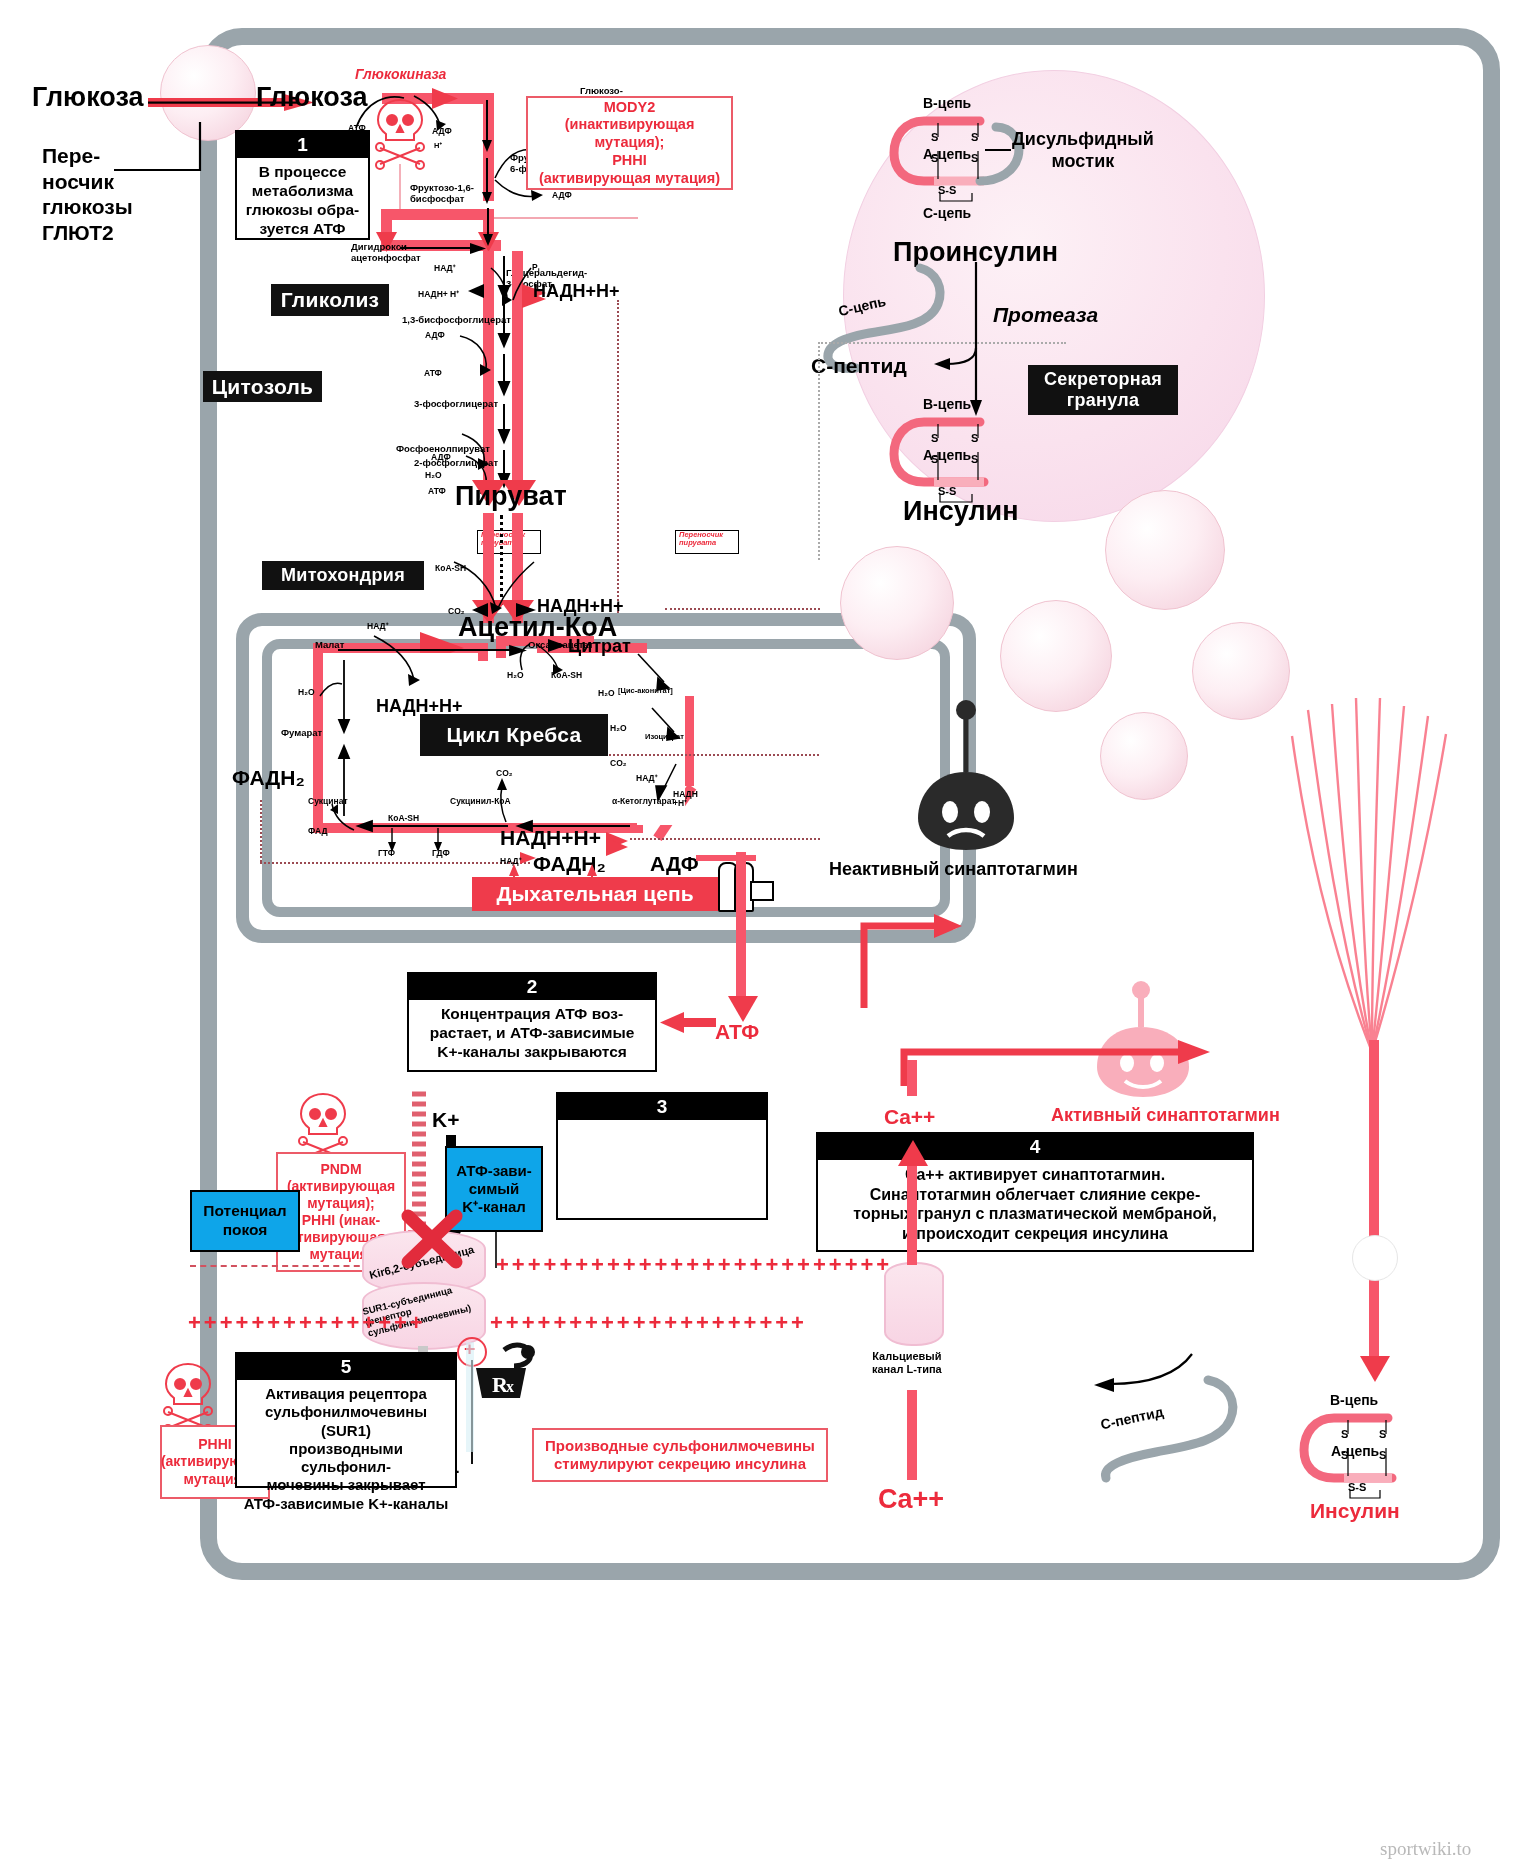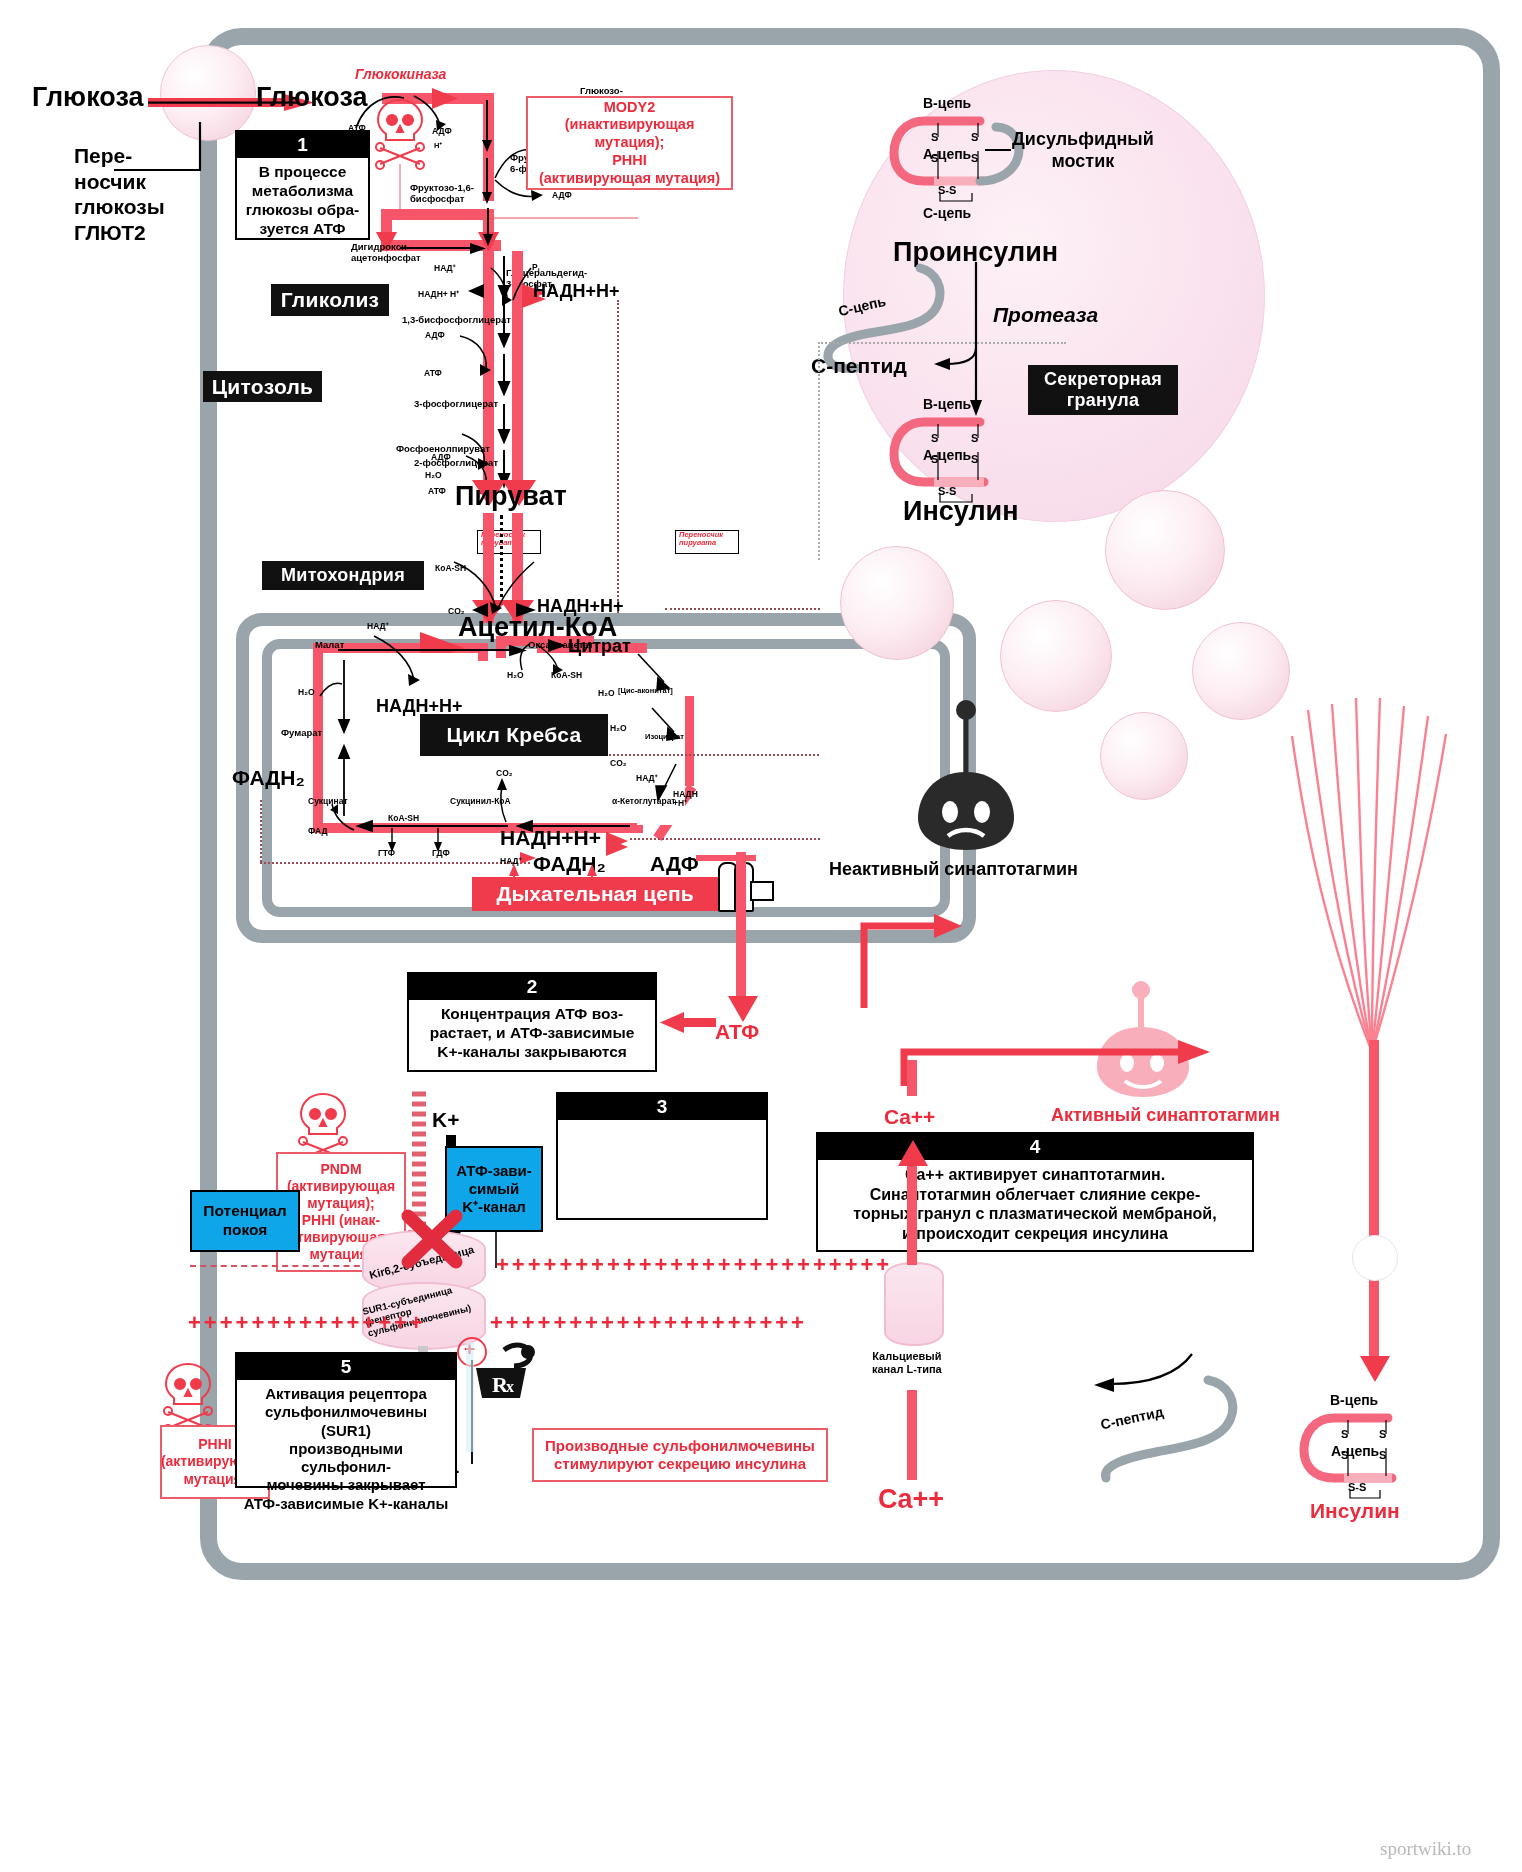--- a/index.html
+++ b/index.html
@@ -87,21 +87,21 @@
   <svg class="abs" style="left:148px;top:92px;" width="170" height="24">
     <rect x="0" y="6" width="140" height="9" fill="#ef3b4b"></rect>
     <polygon points="136,2 166,10.5 136,19" fill="#ef3b4b"></polygon>
     <rect x="0" y="9.5" width="150" height="2.2" fill="#000"></rect>
   </svg>
   <div class="abs big t28" style="left:256px;top:82px;">Глюкоза</div>
 
   <svg class="abs" style="left:112px;top:118px;" width="110" height="70">
     <path d="M88 4 L88 52 L2 52" stroke="#000" stroke-width="2.2" fill="none"></path>
   </svg>
-  <div class="abs big t22" style="left:42px;top:143px;line-height:1.22;margin-left:32px;">
+  <div class="abs big t22" style="left:42px;top:143px;line-height:1.22;">
     <div>Пере-</div>
     <div>носчик</div>
     <div>глюкозы</div>
     <div>ГЛЮТ2</div>
   </div>
 
   <div class="abs red big ital t15" style="left:355px;top:66px;">Глюкокиназа</div>
 
   <div class="rs" style="left:382px;top:93px;width:112px;height:11px;"></div>
   <div class="rs" style="left:483px;top:93px;width:11px;height:108px;"></div>

